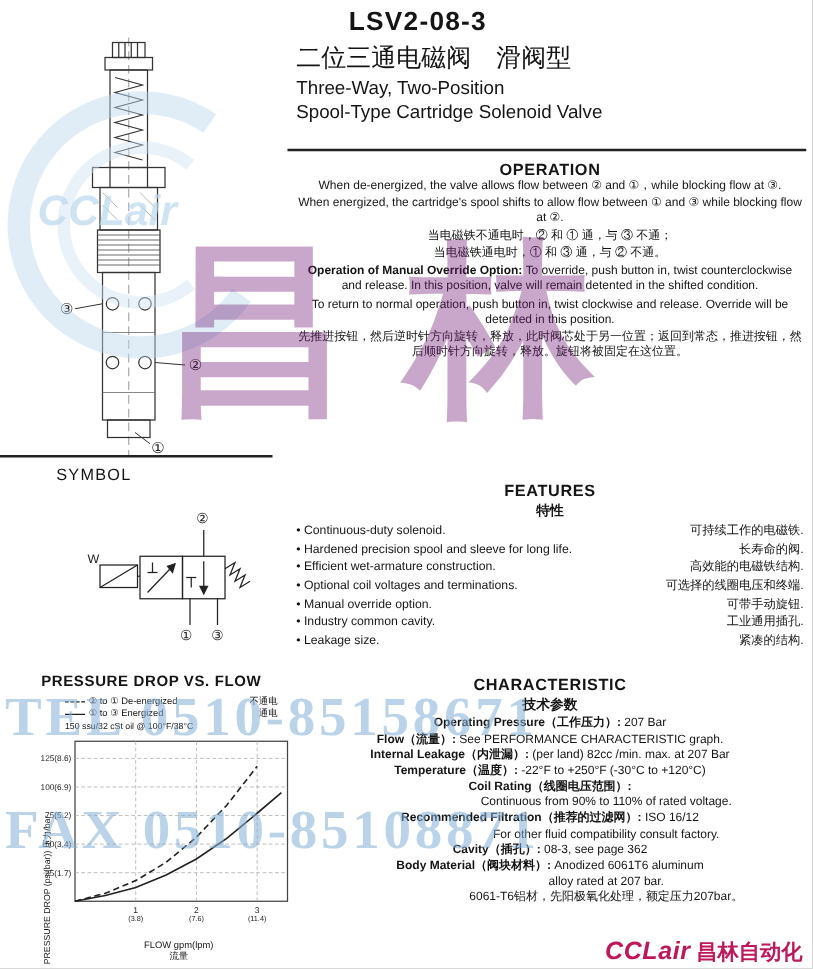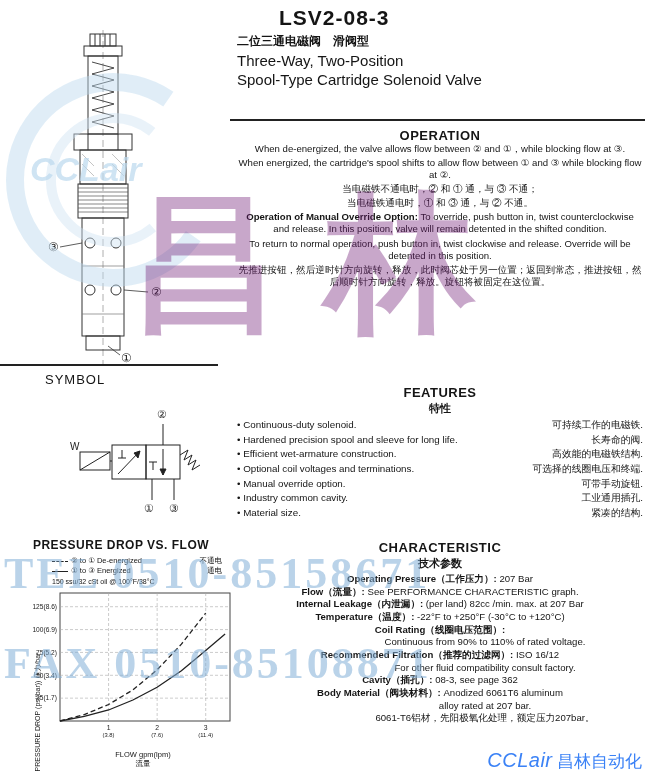--- a/index.html
+++ b/index.html
@@ -13,21 +13,21 @@
           font-style:italic; color:#bcd9ee; opacity:.7; }
   .wm-chars { left:0; top:165px; width:650px; text-align:center; font-size:150px; font-weight:bold;
           color:#701a75; opacity:.38; letter-spacing:45px; white-space:nowrap; }
   .wm-tel { left:4px; top:548px; width:650px; font-family:"Liberation Serif", serif;
           font-size:44px; font-weight:bold; color:rgba(130,175,215,.55); letter-spacing:3px; white-space:nowrap; }
   .wm-fax { left:4px; top:638px; width:650px; font-family:"Liberation Serif", serif;
           font-size:44px; font-weight:bold; color:rgba(130,175,215,.55); letter-spacing:3px; white-space:nowrap; }
   
   .header { position:absolute; left:237px; top:6px; width:405px; z-index:2; }
   .model { font-size:21px; font-weight:bold; letter-spacing:1px; margin-left:42px; }
-  .title-zh { font-size:12px; font-weight:bold; margin-top:3px; }
+  .title-zh { font-size:20px; font-weight:normal; margin-top:3px; }
   .title-en { font-size:15px; margin-top:2px; }
   .header-rule { position:absolute; left:230px; top:119px; width:415px; border-top:2px solid #222; z-index:2; }
   
   .valve-wrap { position:absolute; left:16px; top:28px; z-index:2; }
   .symbol-head { position:absolute; left:0; top:364px; width:218px; border-top:2px solid #222;
           padding:6px 0 0 45px; font-size:13px; letter-spacing:1px; z-index:2; }
   .symbol-wrap { position:absolute; left:52px; top:400px; z-index:2; }
   .chart-block { position:absolute; left:6px; top:538px; width:230px; z-index:2; }
   .chart-title { font-size:12px; font-weight:bold; text-align:center; letter-spacing:.5px; }
   .legend { margin:4px 0 2px 46px; font-size:7.5px; line-height:1.35; }
@@ -50,21 +50,21 @@
   .op-paras p { font-size:9.6px; line-height:1.26; margin-bottom:2px; }
   .feat-list { margin-top:2px; }
   .feat-row { display:flex; font-size:9.8px; line-height:1.5; }
   .feat-row .en::before { content:"• "; }
   .feat-row .zh { margin-left:auto; }
   .spec-list { margin-top:2px; }
   .spec-row { font-size:9.6px; line-height:1.32; }
   .spec-row b { font-weight:bold; }
   .spec-row.cont { padding-left:90px; }
   
-  .footer { position:absolute; right:8px; bottom:2px; z-index:4; font-weight:normal; color:#3b82f6; }
+  .footer { position:absolute; right:8px; bottom:2px; z-index:4; font-weight:bold; color:#be185d; }
   .footer .brand { font-size:20px; font-style:italic; letter-spacing:.5px; }
   .footer .company { font-size:17px; }
   svg text { font-family:"Liberation Sans", sans-serif; }
 </style>
 </head>
 <body>
 
 <div class="page">
 
   <svg class="wm wm-ring" width="250" height="250">
@@ -261,21 +261,21 @@
         </div>
         <div class="feat-row">
           <span class="en">Manual override option.</span>
           <span class="zh">可带手动旋钮.</span>
         </div>
         <div class="feat-row">
           <span class="en">Industry common cavity.</span>
           <span class="zh">工业通用插孔.</span>
         </div>
         <div class="feat-row">
-          <span class="en">Material size.</span>
+          <span class="en">Leakage size.</span>
           <span class="zh">紧凑的结构.</span>
         </div>
       </div>
   </div>
 
   <div class="rcol spec-block">
     <div class="sec-head">CHARACTERISTIC</div>
     <div class="sec-head-zh">技术参数</div>
     <div class="spec-list">
         <div class="spec-row"><b>Operating Pressure（工作压力）: </b>207 Bar</div>

